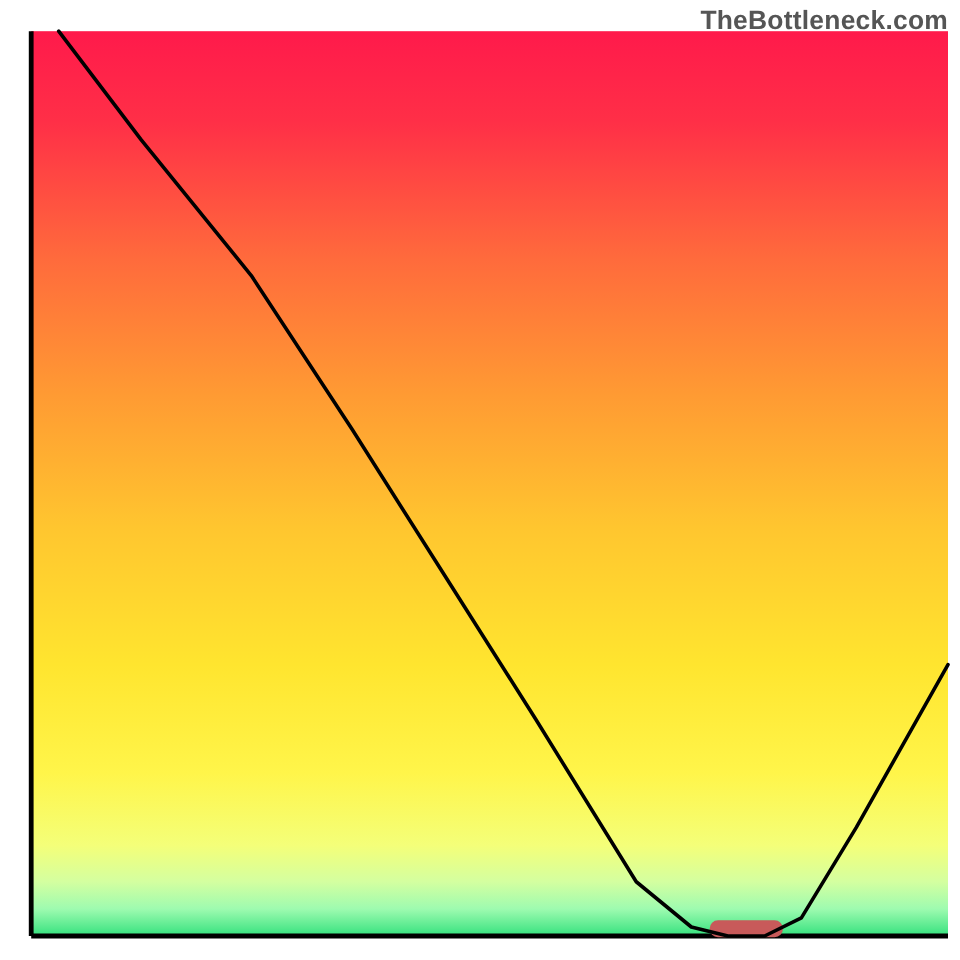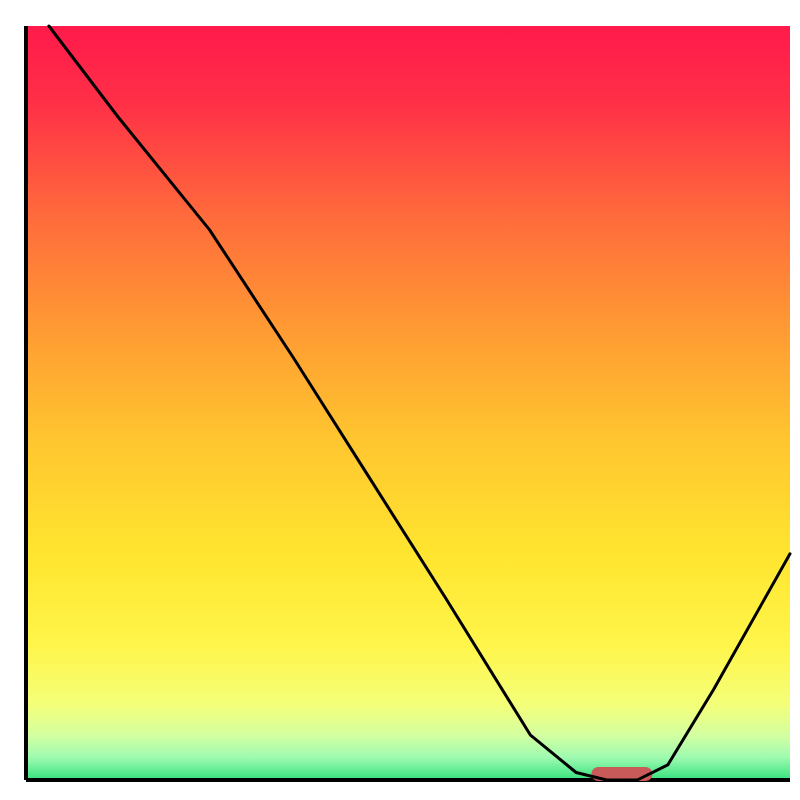--- a/index.html
+++ b/index.html
@@ -29,20 +29,21 @@
   svg {
     position: absolute;
     top: 0;
     left: 0;
   }
 </style>
 </head>
 <body>
 
 <div class="frame">
+  <div class="watermark">TheBottleneck.com</div>
 
   <svg id="chart-svg" width="800" height="800">
     <defs>
       <linearGradient id="heat" x1="0" y1="0" x2="0" y2="1">
         <stop offset="0%" stop-color="#ff1a4b"></stop>
         <stop offset="10%" stop-color="#ff2f47"></stop>
         <stop offset="25%" stop-color="#ff6a3c"></stop>
         <stop offset="40%" stop-color="#ff9a33"></stop>
         <stop offset="55%" stop-color="#ffc62f"></stop>
         <stop offset="70%" stop-color="#ffe52f"></stop>

